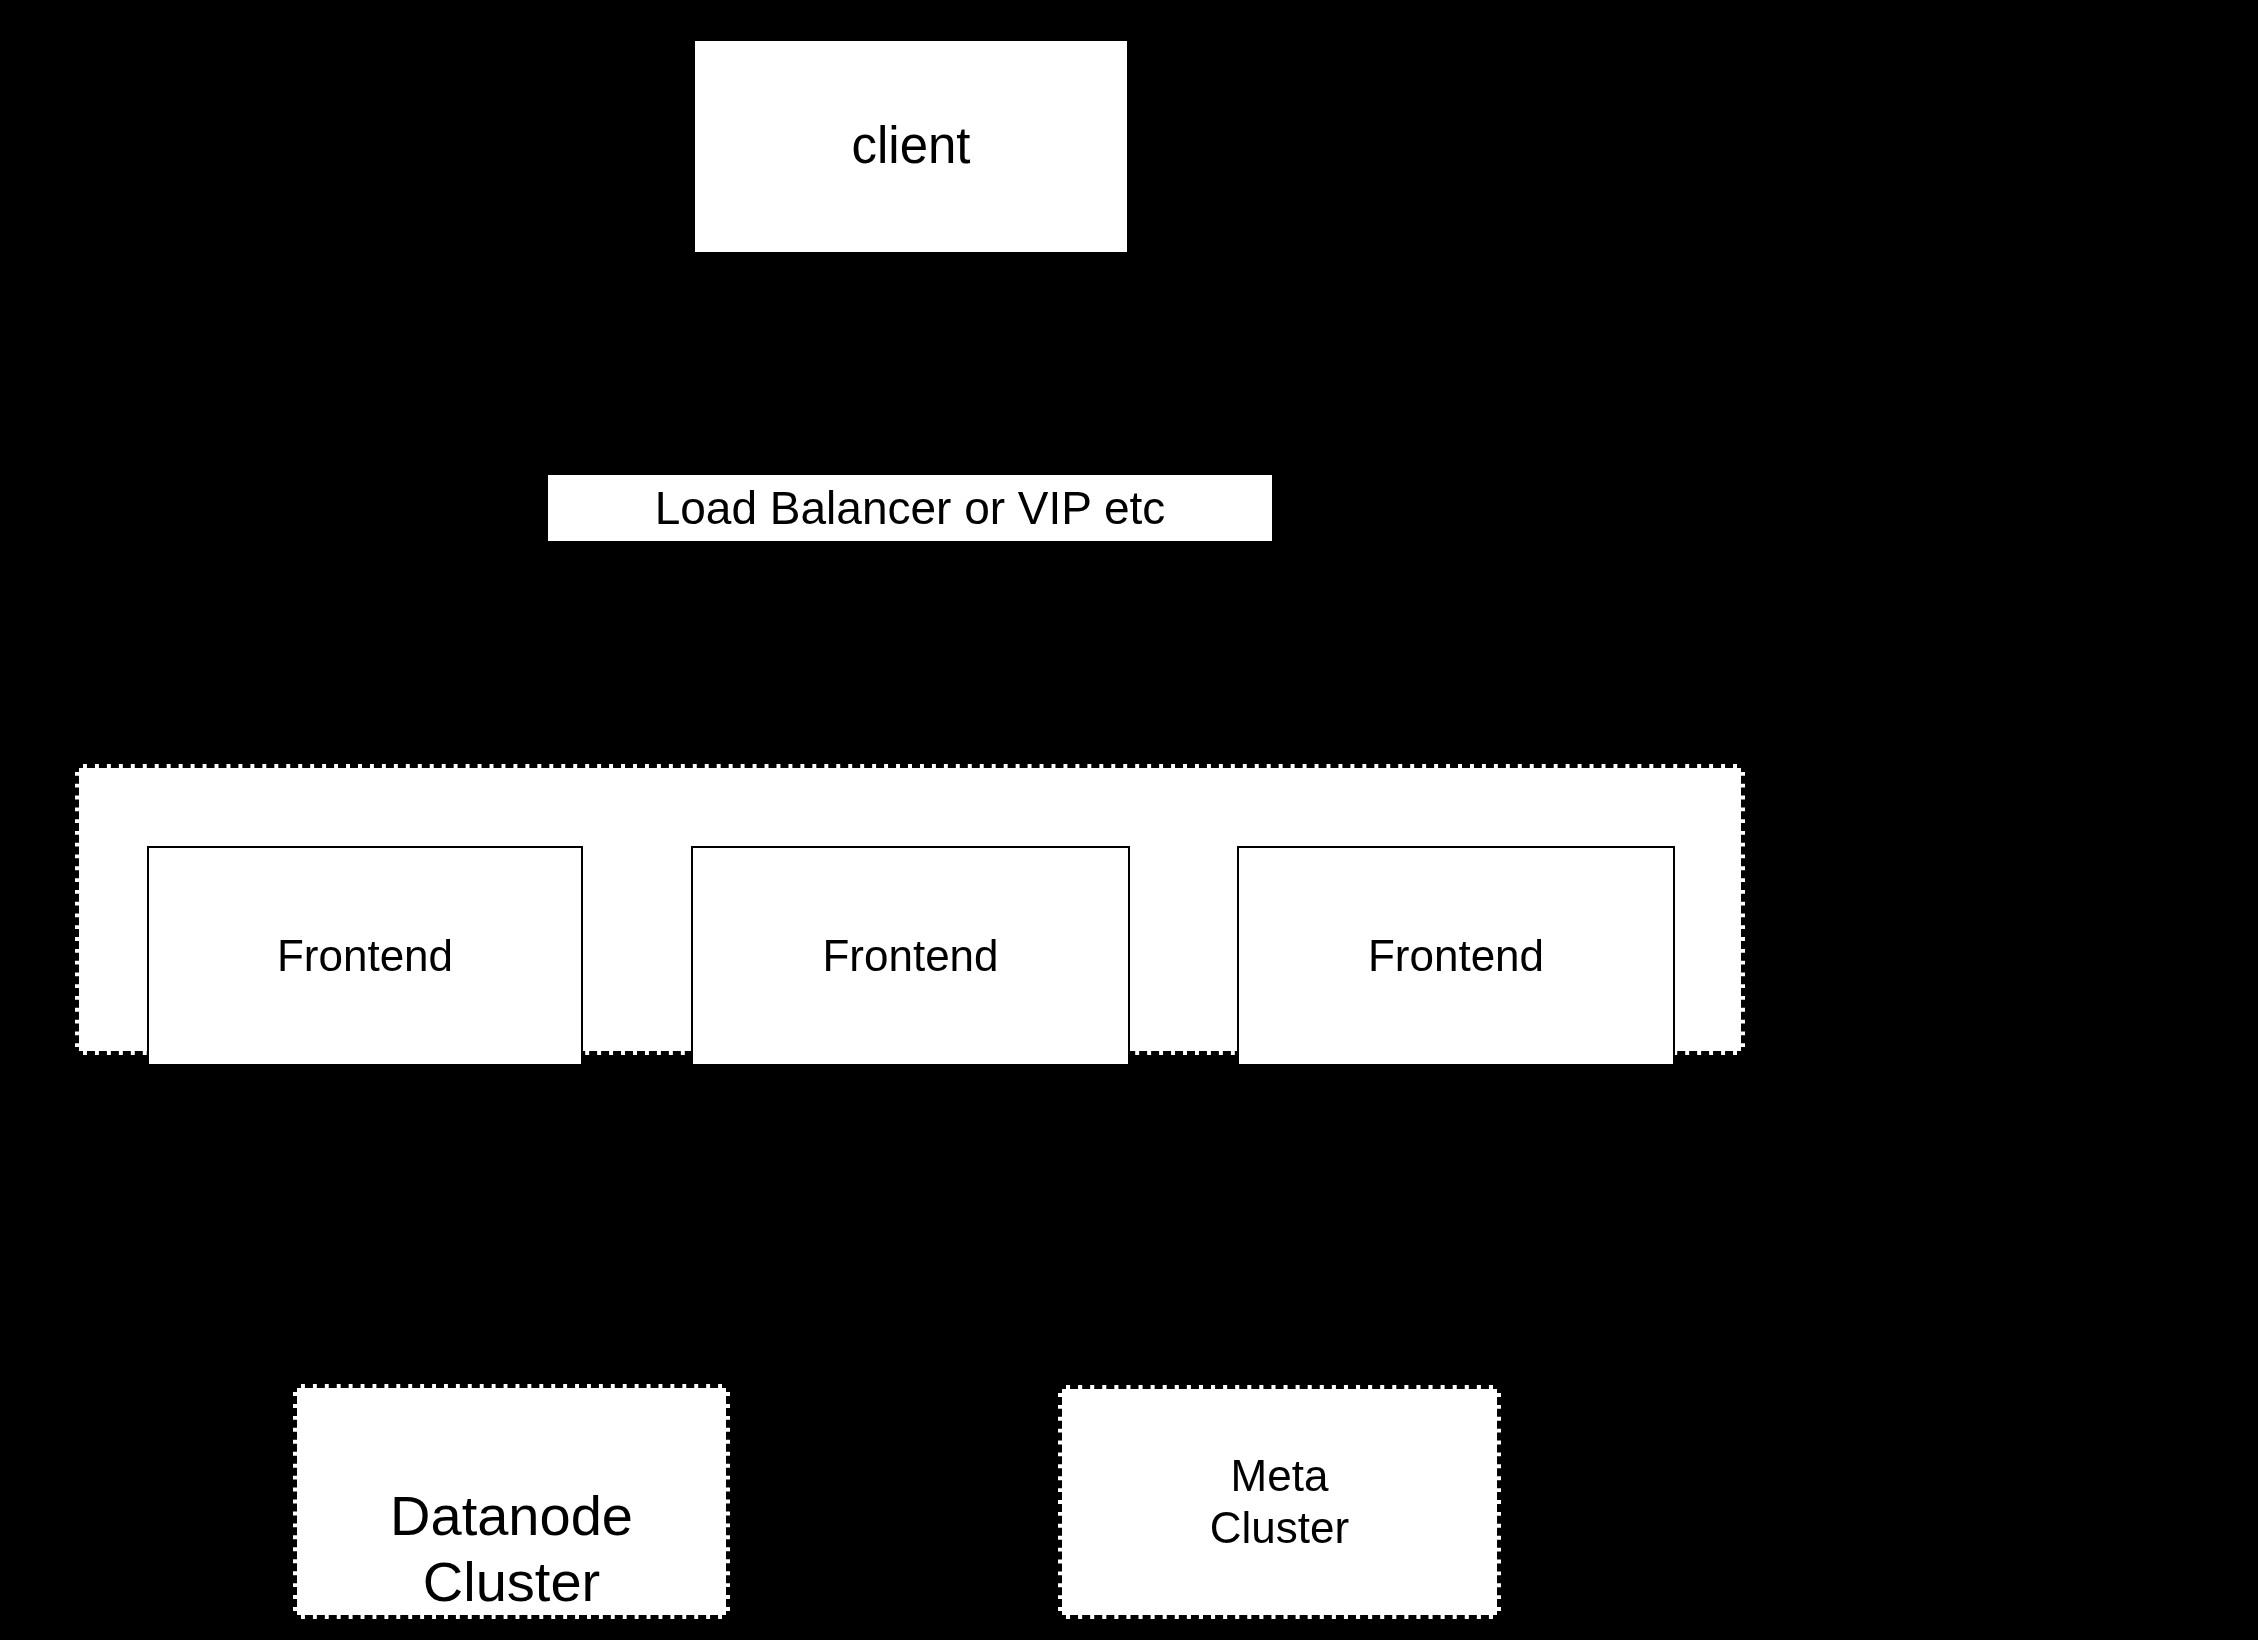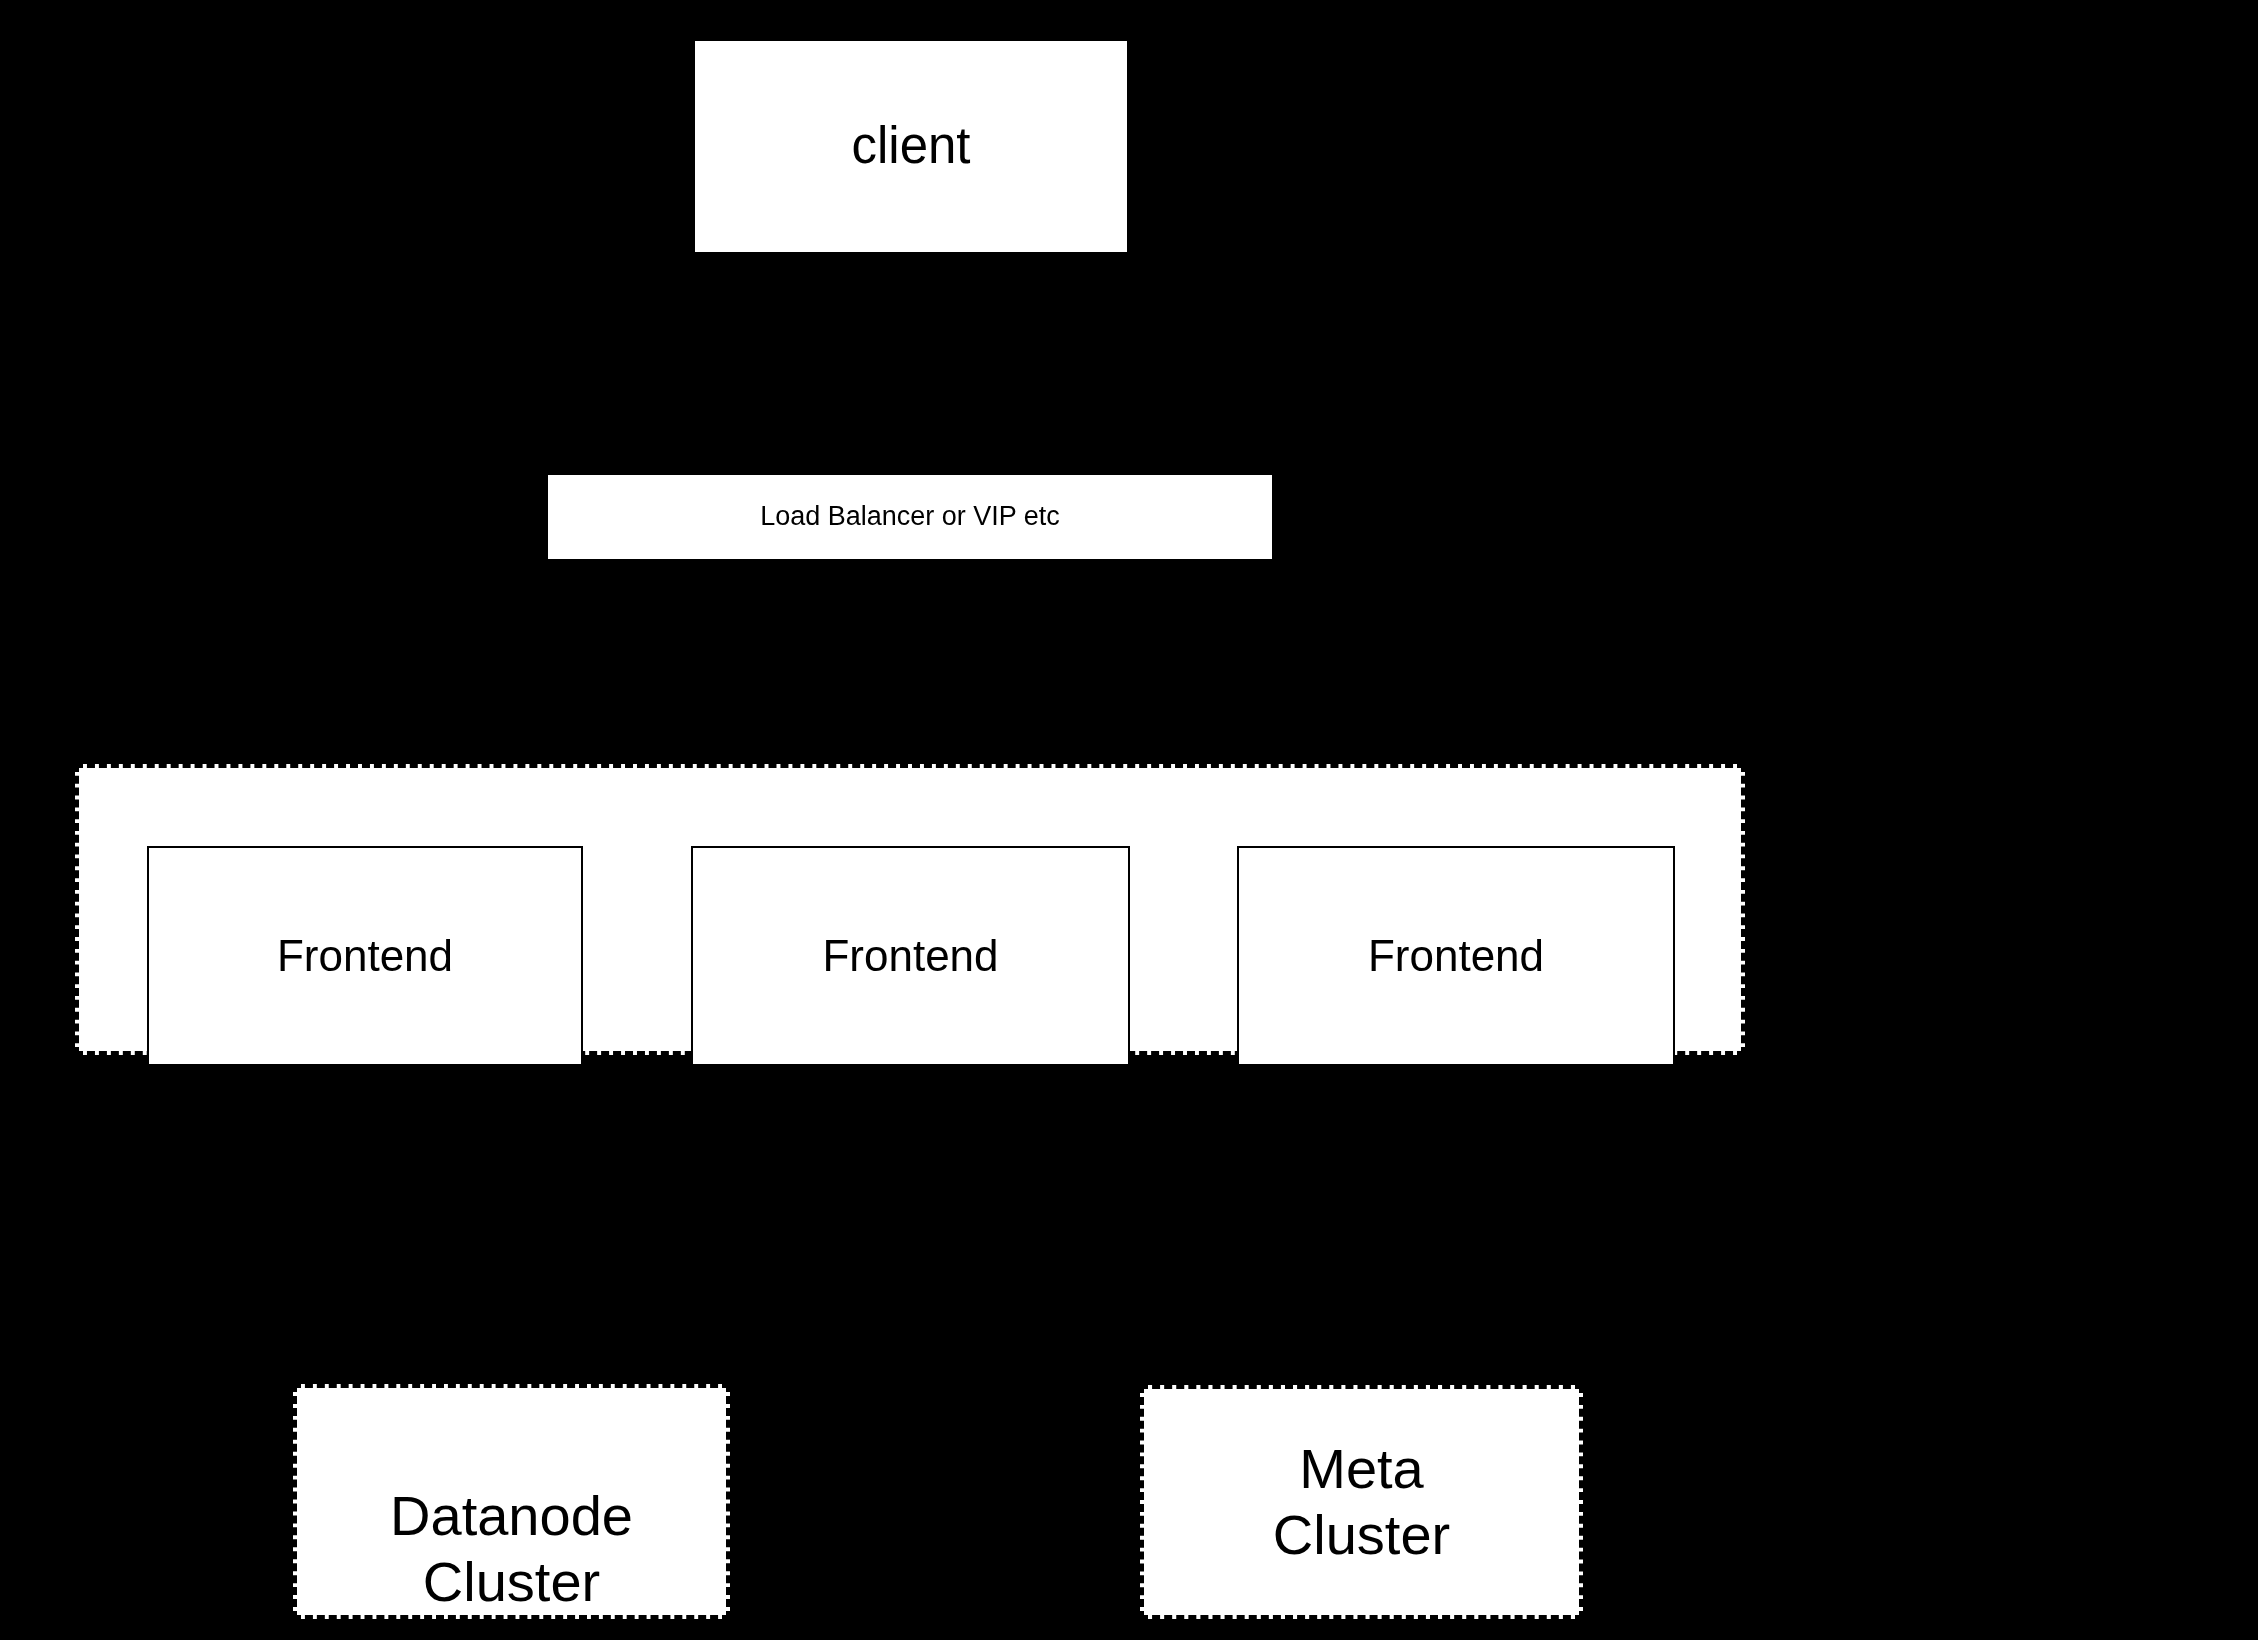--- a/index.html
+++ b/index.html
@@ -38,22 +38,22 @@
   
   .dashed { border: 4.5px dashed #000000; }
 
   #client-node {
     left: 695px;  top: 41px;
     width: 432px; height: 211px;
     font-size: 51px;
   }
   #load-balancer-node {
     left: 548px;  top: 475px;
-    width: 724px; height: 84px;
-    font-size: 27px;
+    width: 724px; height: 66px;
+    font-size: 46px;
   }
   #frontend-cluster {
     left: 75px;   top: 764px;
     width: 1670px; height: 291px;
     background: #ffffff;
   }
   #frontend-node-1 {
     left: 147px;  top: 801px;
     width: 436px; height: 220px;
     font-size: 44px;
@@ -68,23 +68,23 @@
     width: 438px; height: 220px;
     font-size: 44px;
   }
   #datanode-cluster-node {
     left: 293px;  top: 1384px;
     width: 437px; height: 235px;
     font-size: 56px;
     align-items: flex-end;
   }
   #meta-cluster-node {
-    left: 1140px; top: 1385px;
+    left: 1058px; top: 1385px;
     width: 443px; height: 234px;
-    font-size: 56px;
+    font-size: 44px;
   }
 </style>
 </head>
 <body>
 
 <div id="canvas">
 
   <div class="node plain" id="client-node">
     <span>client</span>
   </div>

